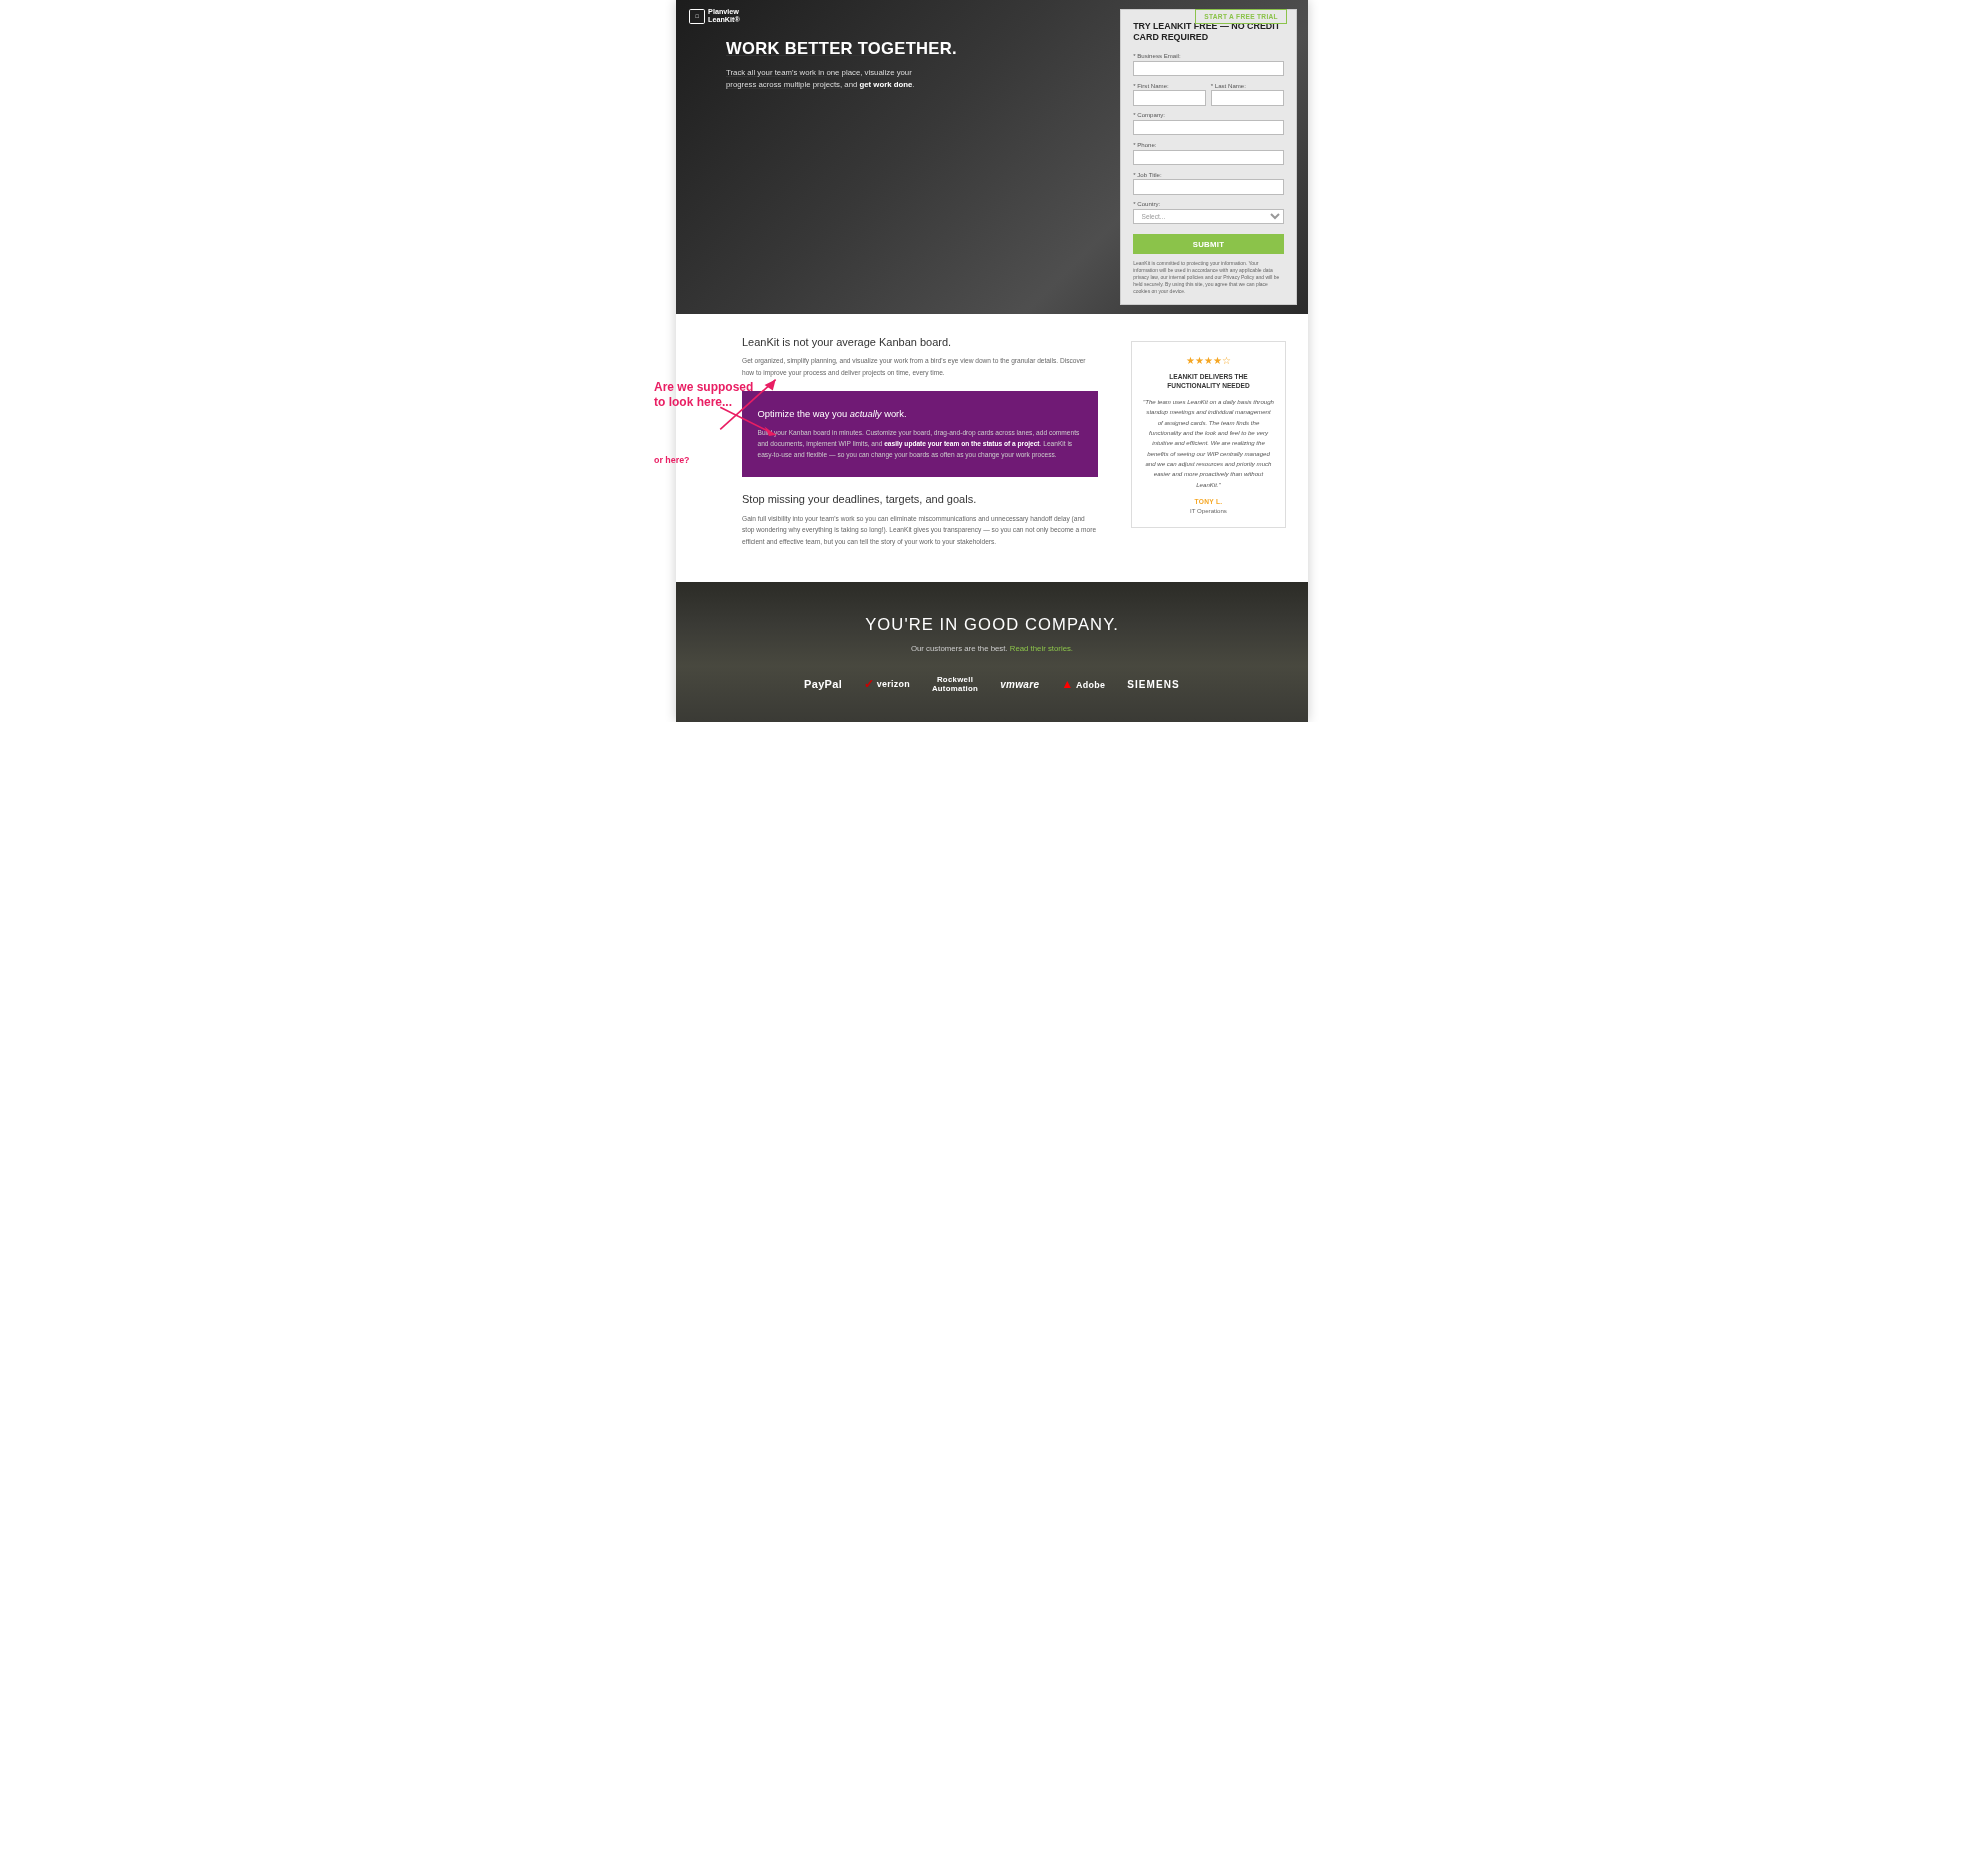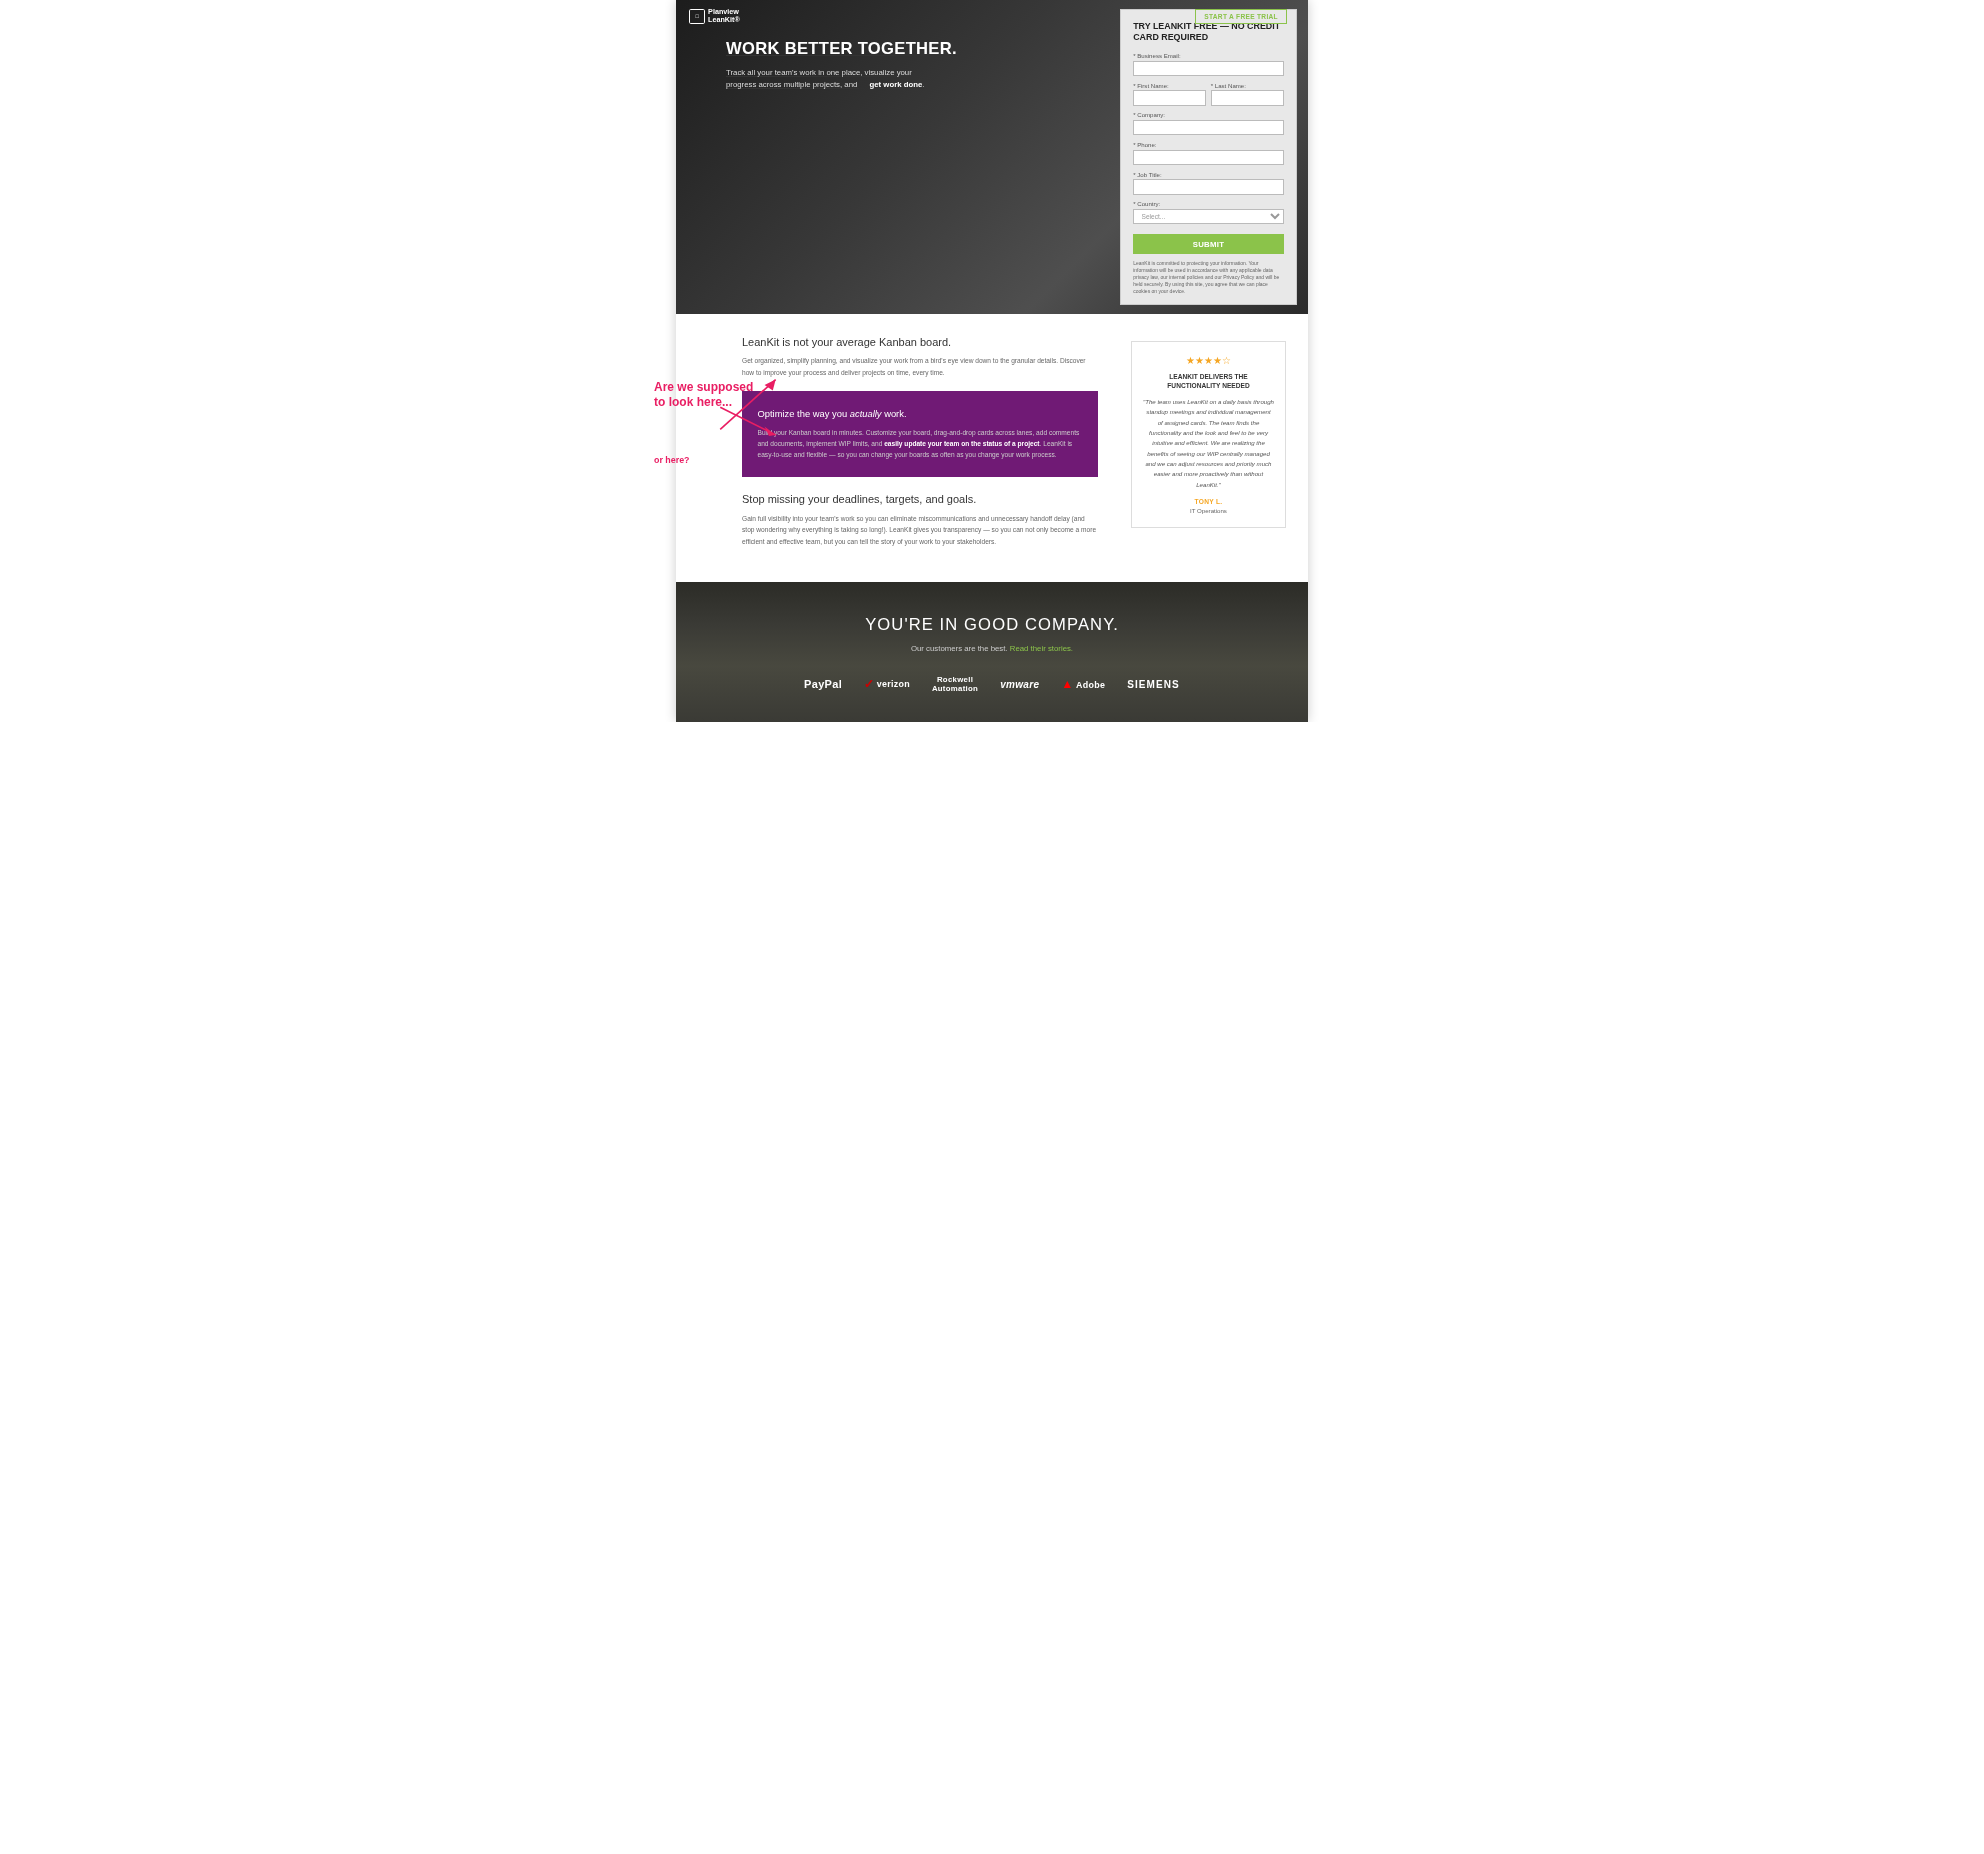--- a/index.html
+++ b/index.html
@@ -83,21 +83,21 @@
       text-transform: uppercase;
       margin-bottom: 7.8px;
       letter-spacing: 0.3px;
     }
     .hero-subtext {
       font-size: 7.8px;
       color: #ddd;
       line-height: 1.6;
       max-width: 199px;
     }
-    .hero-subtext strong { color: #fff; margin-left: 10px; }
+    .hero-subtext strong { color: #fff; }
 
     
     .form-panel {
       width: 177px;
       background: #e8e8e8;
       padding: 11px 12.2px 8.9px;
       margin: 8.9px 11px 8.9px 0;
       border: 0.6px solid #ccc;
       flex-shrink: 0;
     }

